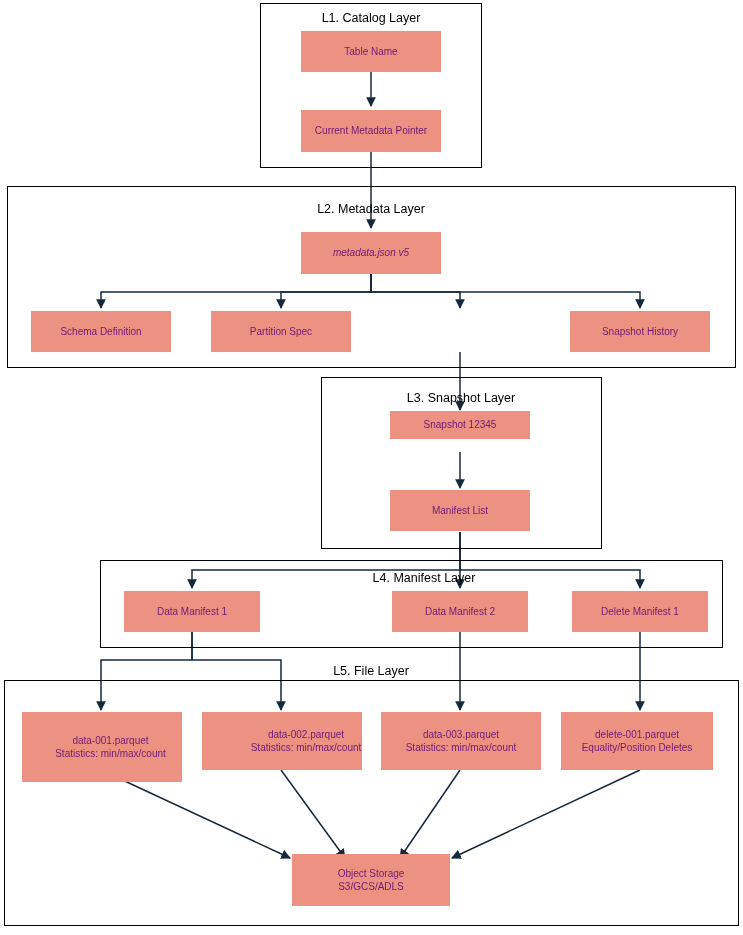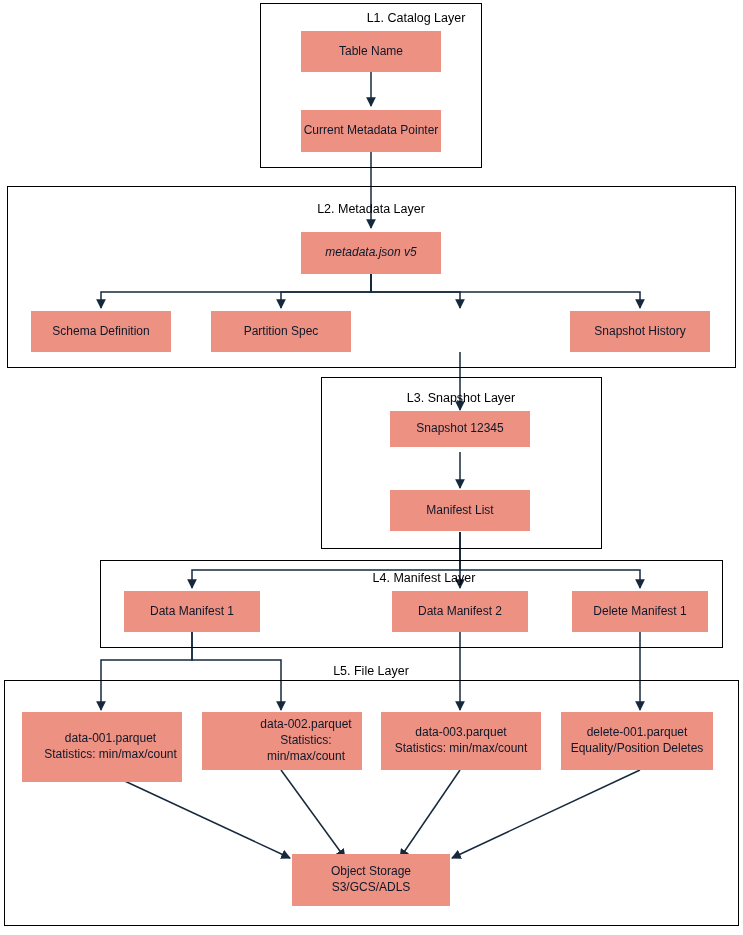--- a/index.html
+++ b/index.html
@@ -42,22 +42,22 @@
   }
   .node {
     position: absolute;
     box-sizing: border-box;
     background: #ed9182;
     display: flex;
     align-items: center;
     justify-content: center;
     flex-direction: column;
     text-align: center;
-    font-size: 12px;
-    color: #0f172a;
+    font-size: 10px;
+    color: #701a75;
     line-height: 1.32;
     z-index: 3;
   }
   .node .line2 {
     display: block;
   }
 </style>
 </head>
 <body>
 
@@ -96,21 +96,21 @@
       <path d="M 640 632 L 640 710"></path>
 
       <path d="M 101 770 L 290 858"></path>
       <path d="M 281 770 L 345 858"></path>
       <path d="M 460 770 L 400 858"></path>
       <path d="M 640 770 L 452 858"></path>
     </g>
   </svg>
 
   <div class="container-box" style="left:260px; top:3px; width:222px; height:165px;"></div>
-  <div class="container-title" style="left:371px; top:11px;margin-left:45px;">L1. Catalog Layer</div>
+  <div class="container-title" style="left:371px; top:11px;">L1. Catalog Layer</div>
 
   <div class="node" style="left:301px; top:31px; width:140px; height:41px;">
     <span>Table Name</span>
   </div>
 
   <div class="node" style="left:301px; top:110px; width:140px; height:42px;">
     <span>Current Metadata Pointer</span>
   </div>
 
   <div class="container-box" style="left:7px; top:186px; width:729px; height:182px;"></div>
@@ -129,21 +129,21 @@
   </div>
 
 
   <div class="node" style="left:570px; top:311px; width:140px; height:41px;">
     <span>Snapshot History</span>
   </div>
 
   <div class="container-box" style="left:321px; top:377px; width:281px; height:172px;"></div>
   <div class="container-title" style="left:461px; top:391px;">L3. Snapshot Layer</div>
 
-  <div class="node" style="left:390px; top:411px; width:140px; height:36px;">
+  <div class="node" style="left:390px; top:411px; width:140px; height:28px;">
     <span>Snapshot 12345</span>
   </div>
 
   <div class="node" style="left:390px; top:490px; width:140px; height:41px;">
     <span>Manifest List</span>
   </div>
 
   <div class="container-box" style="left:100px; top:560px; width:623px; height:88px;"></div>
   <div class="container-title" style="left:424px; top:571px;">L4. Manifest Layer</div>
 

